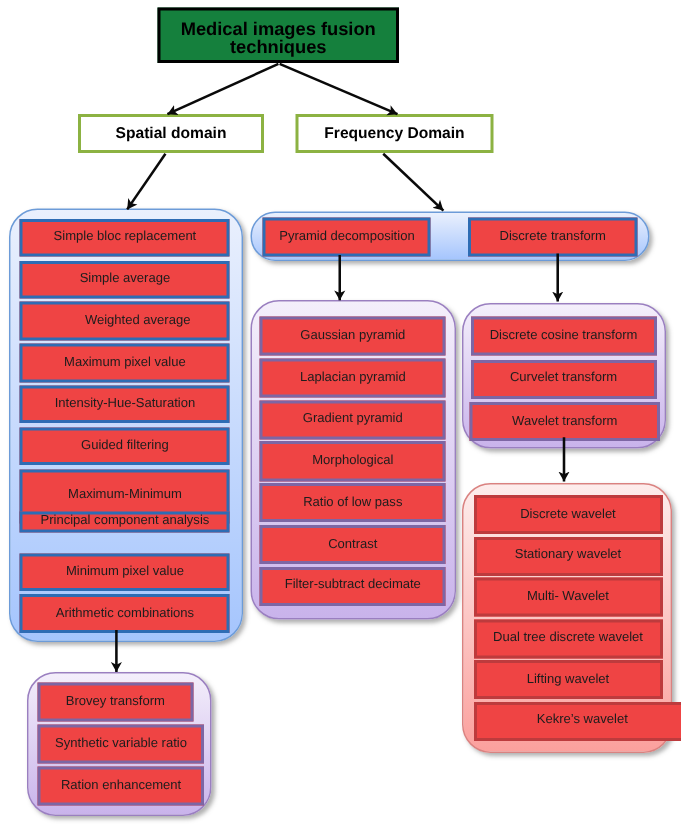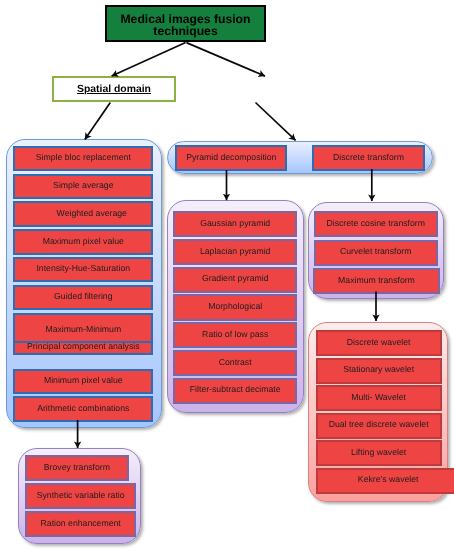--- a/index.html
+++ b/index.html
@@ -5,21 +5,21 @@
   html,body{margin:0;padding:0;}
   body{width:454px;height:550px;background:#ffffff;font-family:"Liberation Sans",sans-serif;overflow:hidden;-webkit-font-smoothing:antialiased;text-rendering:geometricPrecision;}
   #root{position:relative;width:454px;height:550px;}
   .abs{position:absolute;box-sizing:border-box;}
 
   .title-box{left:105px;top:5.3px;width:161px;height:37.2px;border:2.4px solid #000;background:#15803d;
     font-weight:bold;font-size:12.2px;color:#000;line-height:12.3px;padding-top:2px;
     display:flex;align-items:center;justify-content:center;text-align:center;z-index:5;}
 
   .green-box{border:2.5px solid #8cb242;background:#fff;font-weight:bold;font-size:10.4px;color:#000;
-    display:flex;align-items:center;justify-content:center;text-align:right;z-index:5;text-decoration:underline;}
+    display:flex;align-items:center;justify-content:center;text-align:right;z-index:5;}
 
   .cont{border-radius:19px;}
   .cont-blue{background:linear-gradient(180deg,#eaf0fd 0%,#a5c5fd 100%);
     border:1px solid #6c9bd8;box-shadow:2px 2px 3px rgba(100,100,100,.5);}
   .cont-purple{background:linear-gradient(180deg,#f4effb 0%,#c9b3eb 100%);
     border:1px solid #9a7fc0;box-shadow:2px 2px 3px rgba(100,100,100,.5);}
   .cont-red{background:linear-gradient(180deg,#fdedec 0%,#fba09d 100%);
     border:1px solid #da8280;box-shadow:2px 2px 3px rgba(100,100,100,.5);}
 
   .item{background:#ef4444;display:flex;align-items:center;justify-content:center;text-align:center;
@@ -31,20 +31,21 @@
   svg.ov{position:absolute;left:0;top:0;width:454px;height:550px;pointer-events:none;z-index:9;}
 </style>
 </head>
 <body>
 
 <div id="root">
 
   <div class="abs title-box">Medical images fusion techniques</div>
 
   <div class="abs green-box" style="left:52px;top:76.3px;width:124px;height:26px;">Spatial domain</div>
+  <div class="abs green-box" style="left:197px;top:76.3px;width:132px;height:26px;">Frequency Domain</div>
 
   <div class="abs cont cont-blue" style="left:6px;top:139px;width:156px;height:289px;"></div>
   <div id="spatial-items">
       <div class="abs item item-blue" style="left: 13.2px; width: 140.2px; top: 145.8px; height: 25.2px;">Simple bloc replacement</div>
       <div class="abs item item-blue" style="left: 13.2px; width: 140.2px; top: 173.64px; height: 25.2px;">Simple average</div>
       <div class="abs item item-blue" style="left: 13.2px; width: 140.2px; top: 201.48px; height: 25.2px; padding-left: 17px;">Weighted average</div>
       <div class="abs item item-blue" style="left: 13.2px; width: 140.2px; top: 229.32px; height: 25.2px;">Maximum pixel value</div>
       <div class="abs item item-blue" style="left: 13.2px; width: 140.2px; top: 257.16px; height: 25.2px;">Intensity-Hue-Saturation</div>
       <div class="abs item item-blue" style="left: 13.2px; width: 140.2px; top: 285px; height: 25.2px; text-align: right;">Guided filtering</div>
       <div class="abs item item-blue" style="left: 13.2px; width: 140.2px; top: 312.84px; height: 36px;">Maximum-Minimum</div>
@@ -74,21 +75,21 @@
       <div class="abs item item-purple" style="left: 173.3px; width: 123.8px; top: 294.42px; height: 26.24px;">Morphological</div>
       <div class="abs item item-purple" style="left: 173.3px; width: 123.8px; top: 322.16px; height: 26.24px;">Ratio of low pass</div>
       <div class="abs item item-purple" style="left: 173.3px; width: 123.8px; top: 349.9px; height: 26.24px;">Contrast</div>
       <div class="abs item item-purple" style="left: 173.3px; width: 123.8px; top: 377.64px; height: 26.24px;">Filter-subtract decimate</div>
     </div>
 
   <div class="abs cont cont-purple" style="left:308px;top:202px;width:136px;height:97px;"></div>
   <div id="transform-items">
       <div class="abs item item-purple" style="left: 313.7px; width: 124px; top: 211.2px; height: 26.07px;">Discrete cosine transform</div>
       <div class="abs item item-purple" style="left: 313.7px; width: 124px; top: 239.57px; height: 26.07px;">Curvelet transform</div>
-      <div class="abs item item-purple" style="left: 313.2px; width: 126.6px; top: 267.94px; height: 26.07px;">Maximum transform</div>
+      <div class="abs item item-purple" style="left: 313.2px; width: 126.6px; top: 267.94px; height: 26.07px;">Wavelet transform</div>
     </div>
 
   <div class="abs cont cont-red" style="left:308px;top:322px;width:140px;height:180px;"></div>
   <div id="wavelet-items">
       <div class="abs item item-red" style="left: 315.7px; width: 125.9px; top: 330.2px; height: 25.93px;">Discrete wavelet</div>
       <div class="abs item item-red" style="left: 315.7px; width: 125.9px; top: 357.73px; height: 25.93px;">Stationary wavelet</div>
       <div class="abs item item-red" style="left: 315.7px; width: 125.9px; top: 385.26px; height: 25.93px;">Multi- Wavelet</div>
       <div class="abs item item-red" style="left: 315.7px; width: 125.9px; top: 412.79px; height: 25.93px;">Dual tree discrete wavelet</div>
       <div class="abs item item-red" style="left: 315.7px; width: 125.9px; top: 440.32px; height: 25.93px;">Lifting wavelet</div>
       <div class="abs item item-red" style="left: 315.7px; width: 145px; top: 467.85px; height: 25.93px;">Kekre’s wavelet</div>

